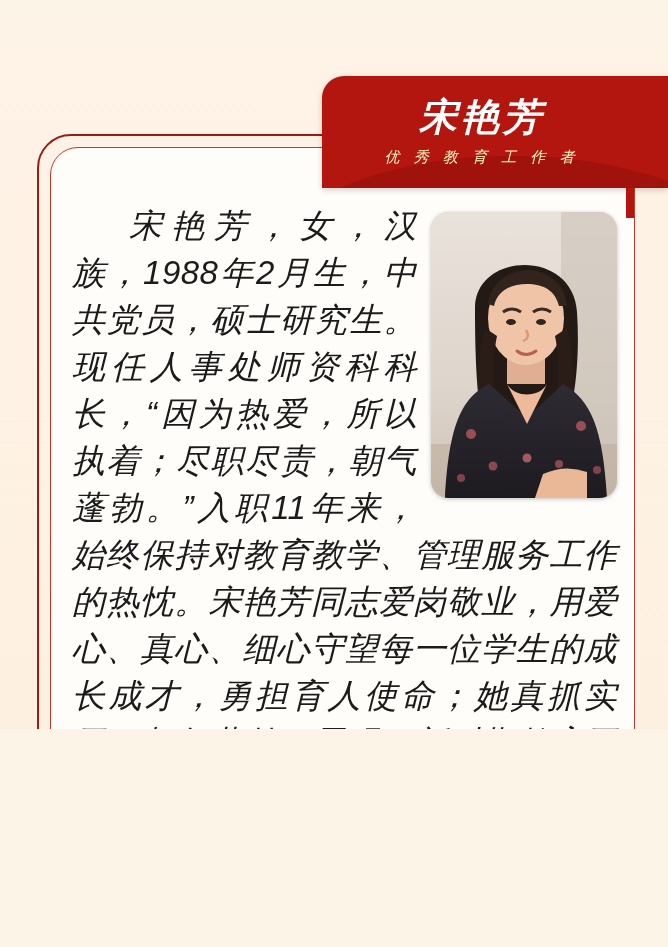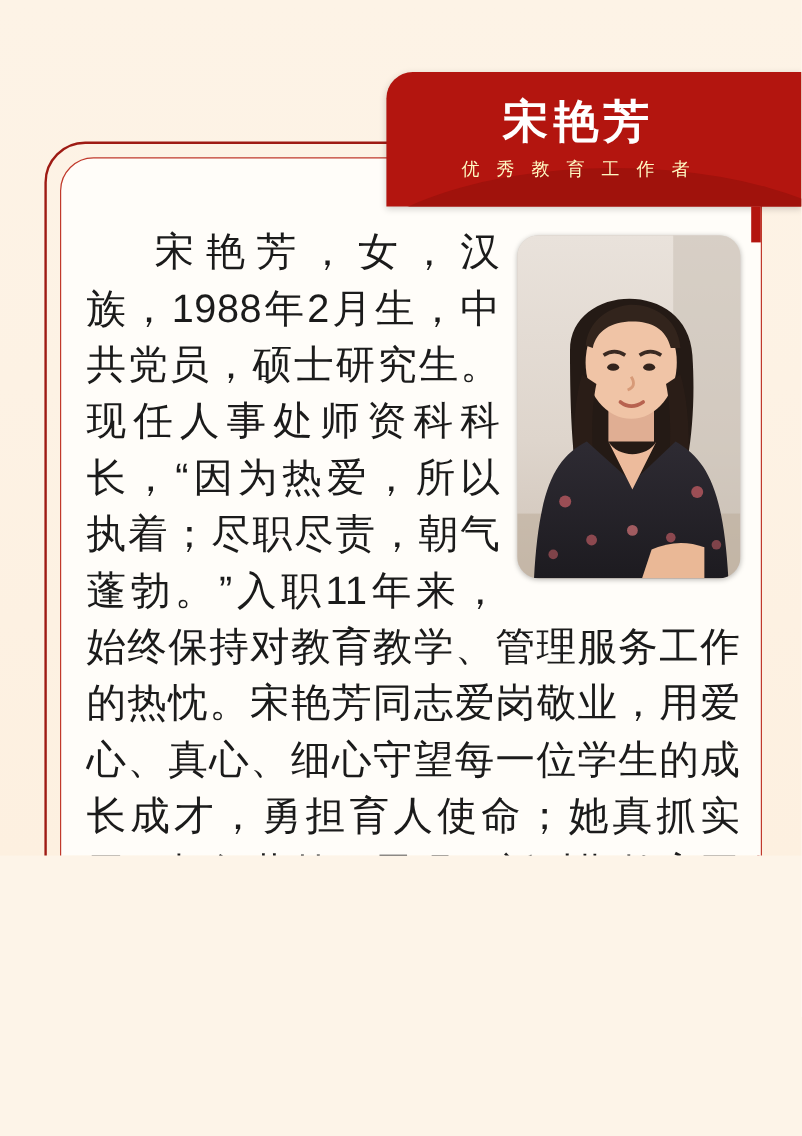--- a/index.html
+++ b/index.html
@@ -11,25 +11,26 @@
     height: 947px;
     background: #fdf4e8;
     font-family: "Liberation Sans", sans-serif;
     overflow: hidden;
     position: relative;
   }
 
   
   .poster {
     position: absolute;
-    left: 0; top: 0;
+    left: 0; top: 16px;
     width: 668px;
     height: 713px;
     background: linear-gradient(180deg,#fdf3e6 0%, #fdf2e4 45%, #fdf0e0 100%);
     overflow: hidden;
+    font-style: italic;
   }
 
   
   .frame-outer {
     position: absolute;
     left: 37px;
     top: 118px;
     width: 596px;
     height: 780px;
     border: 2px solid #9e1b14;

